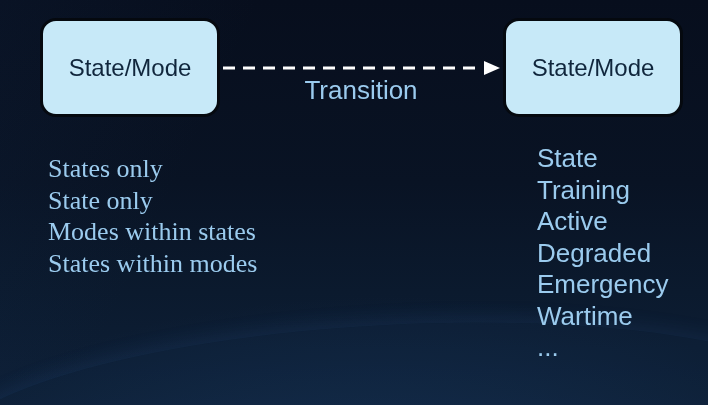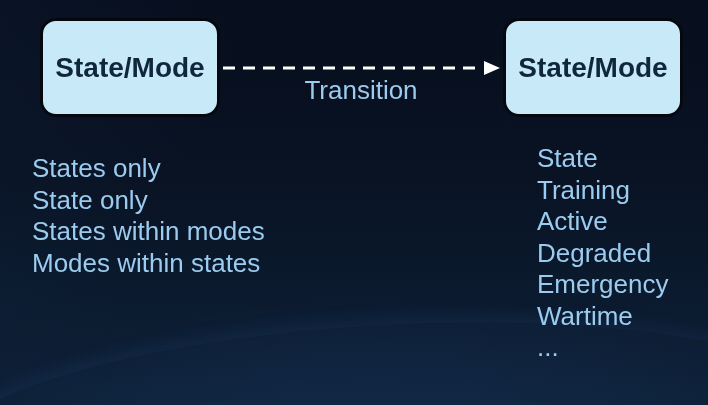--- a/index.html
+++ b/index.html
@@ -54,22 +54,21 @@
     width: 180px;
     height: 99px;
     box-sizing: border-box;
     background: #c7e9f8;
     border: 3px solid #05090f;
     border-radius: 16px;
     display: flex;
     align-items: center;
     justify-content: center;
     color: #10263c;
-    font-size: 28px;
-    font-weight: bold;
+    font-size: 24px;
   }
   .node-left  { left: 40px; }
   .node-right { left: 503px; }
 
   .arrow-wrap {
     position: absolute;
     left: 221px;
     top: 57px;
     width: 282px;
     height: 22px;
@@ -85,21 +84,21 @@
     font-size: 26px;
     line-height: 31px;
   }
 
   .note-list {
     position: absolute;
     color: #9bcbee;
     font-size: 26px;
     line-height: 31.5px;
   }
-  .note-list-left  { left: 32px;  top: 153px; }
+  .note-list-left  { left: 48px;  top: 153px; font-family: Liberation Serif, serif; }
   .note-list-right { left: 537px; top: 143px; }
 </style>
 </head>
 <body>
 
 <div class="slide">
 
   <div class="bg-facet"></div>
   <div class="bg-wave-2"></div>
   <div class="bg-wave-1"></div>
@@ -117,22 +116,22 @@
 
   <div class="arrow-label">Transition</div>
 
   <div class="node node-right">
     <span>State/Mode</span>
   </div>
 
   <div class="note-list note-list-left">
       <div class="list-line">States only</div>
       <div class="list-line">State only</div>
+      <div class="list-line">Modes within states</div>
       <div class="list-line">States within modes</div>
-      <div class="list-line">Modes within states</div>
     </div>
 
   <div class="note-list note-list-right">
       <div class="list-line">State</div>
       <div class="list-line">Training</div>
       <div class="list-line">Active</div>
       <div class="list-line">Degraded</div>
       <div class="list-line">Emergency</div>
       <div class="list-line">Wartime</div>
       <div class="list-line">...</div>

